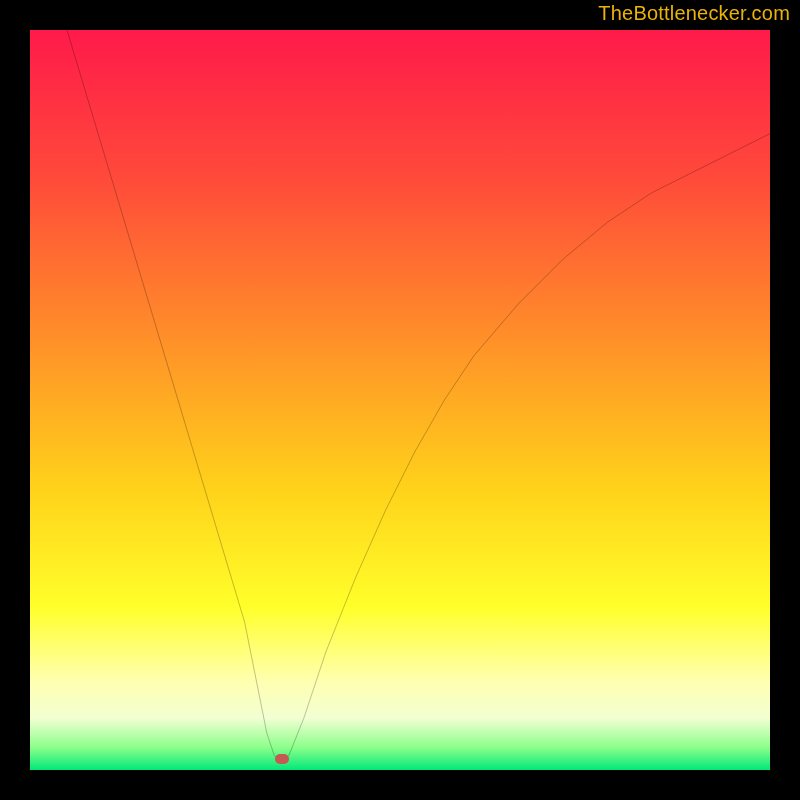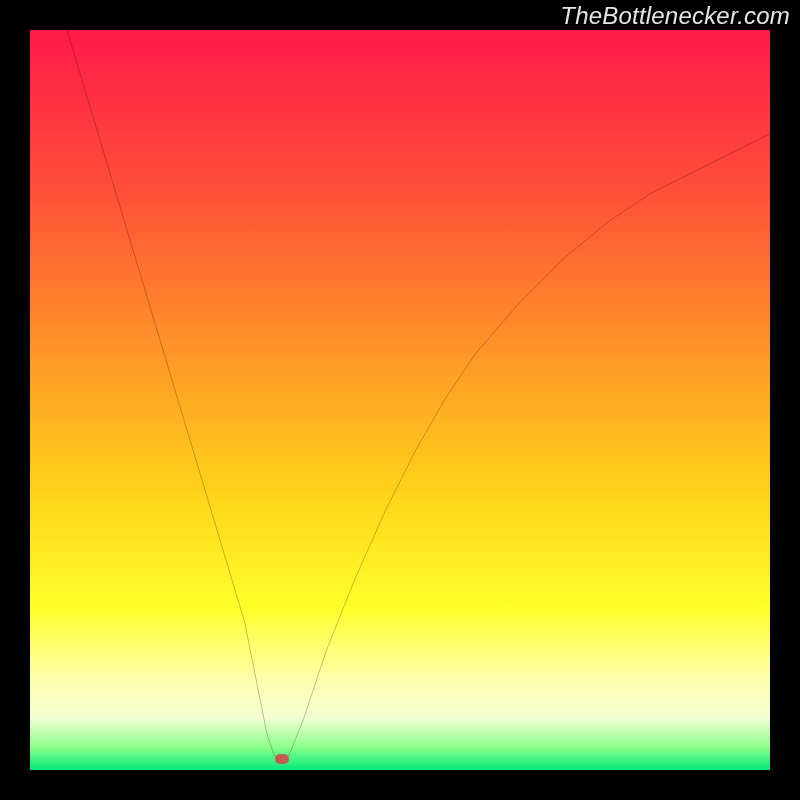--- a/index.html
+++ b/index.html
@@ -45,24 +45,23 @@
     width: 14px;
     height: 10px;
     border-radius: 5px;
     transform: translate(-50%, -50%);
   }
   .watermark {
     position: absolute;
     top: 2px;
     right: 10px;
     font-family: Arial, Helvetica, sans-serif;
-    font-size: 24px;
-    color: #e5e5e5;
+    font-size: 20px;
+    color: #eab308;
     letter-spacing: 0.2px;
-    font-style: italic;
   }
 </style>
 </head>
 <body>
 
 <div class="frame">
 
   <div class="watermark">TheBottlenecker.com</div>
 
   <div class="plot">

